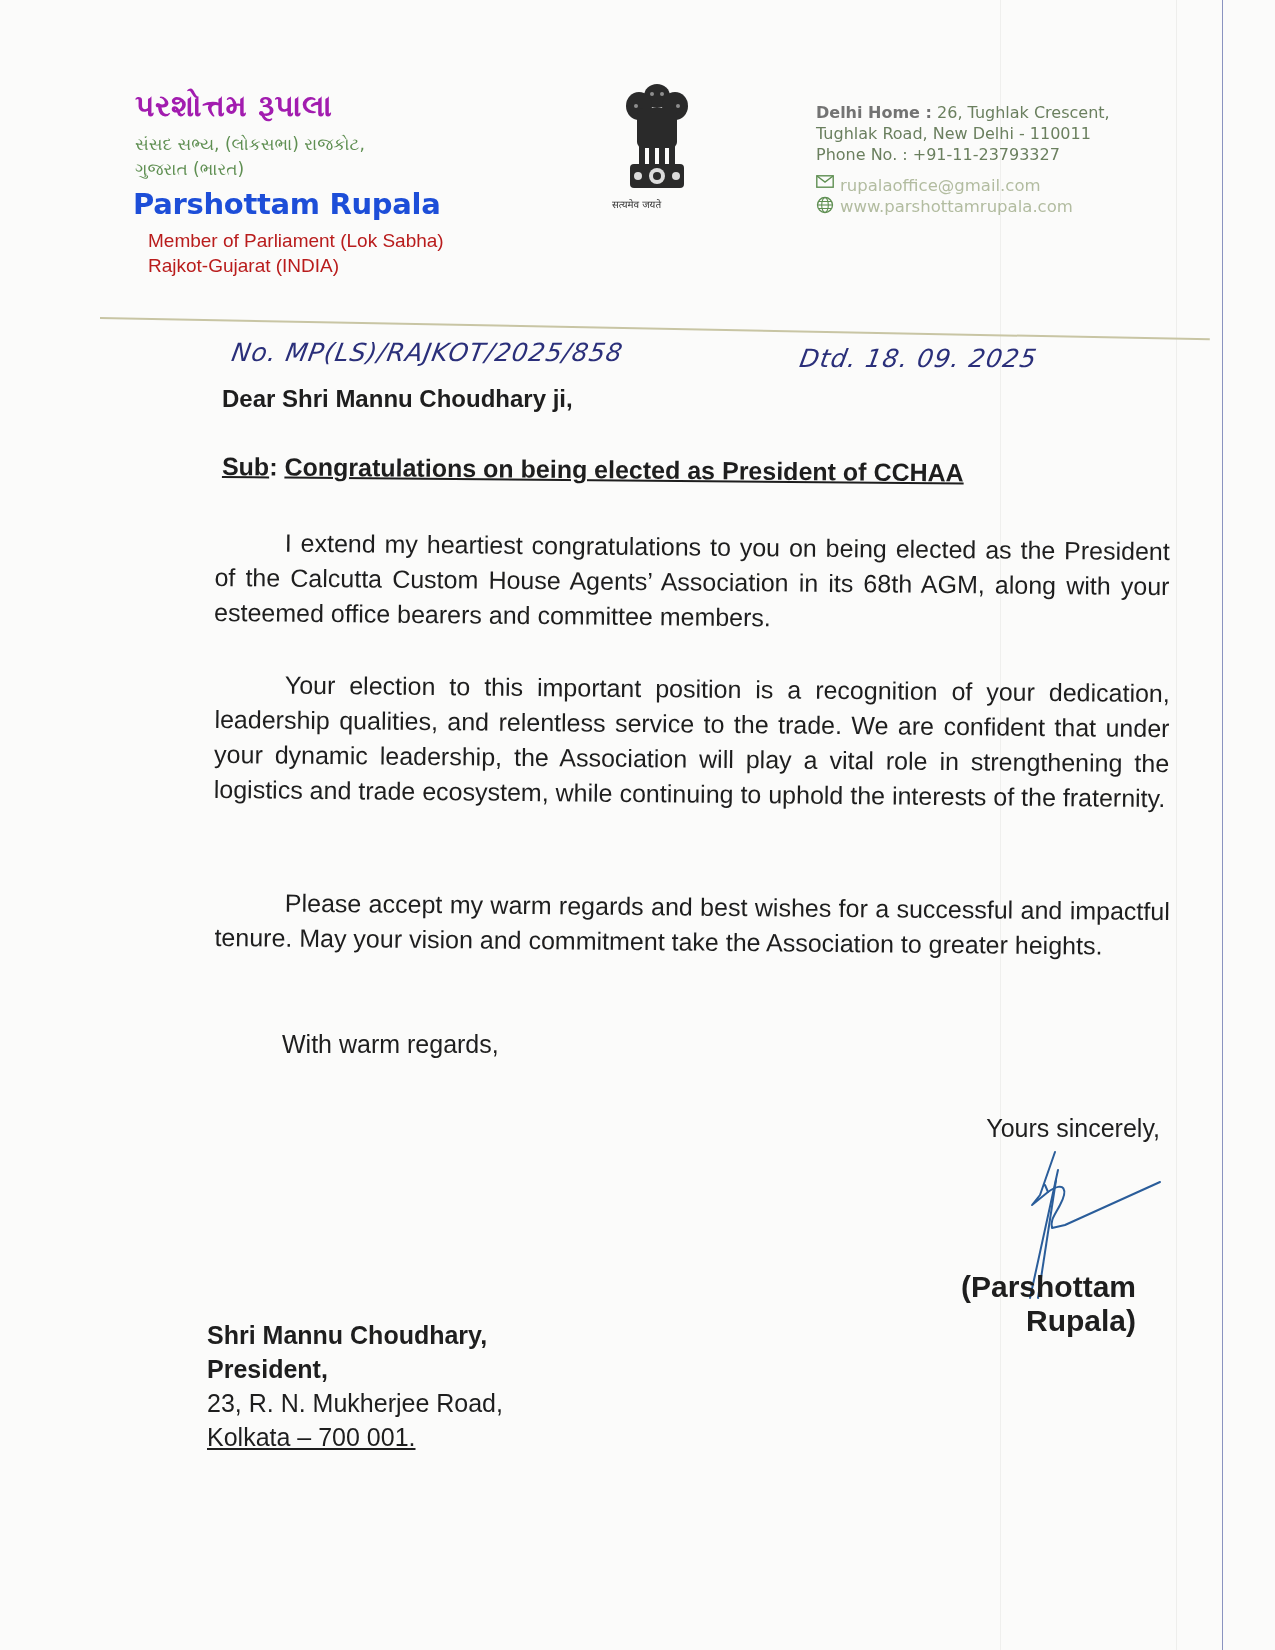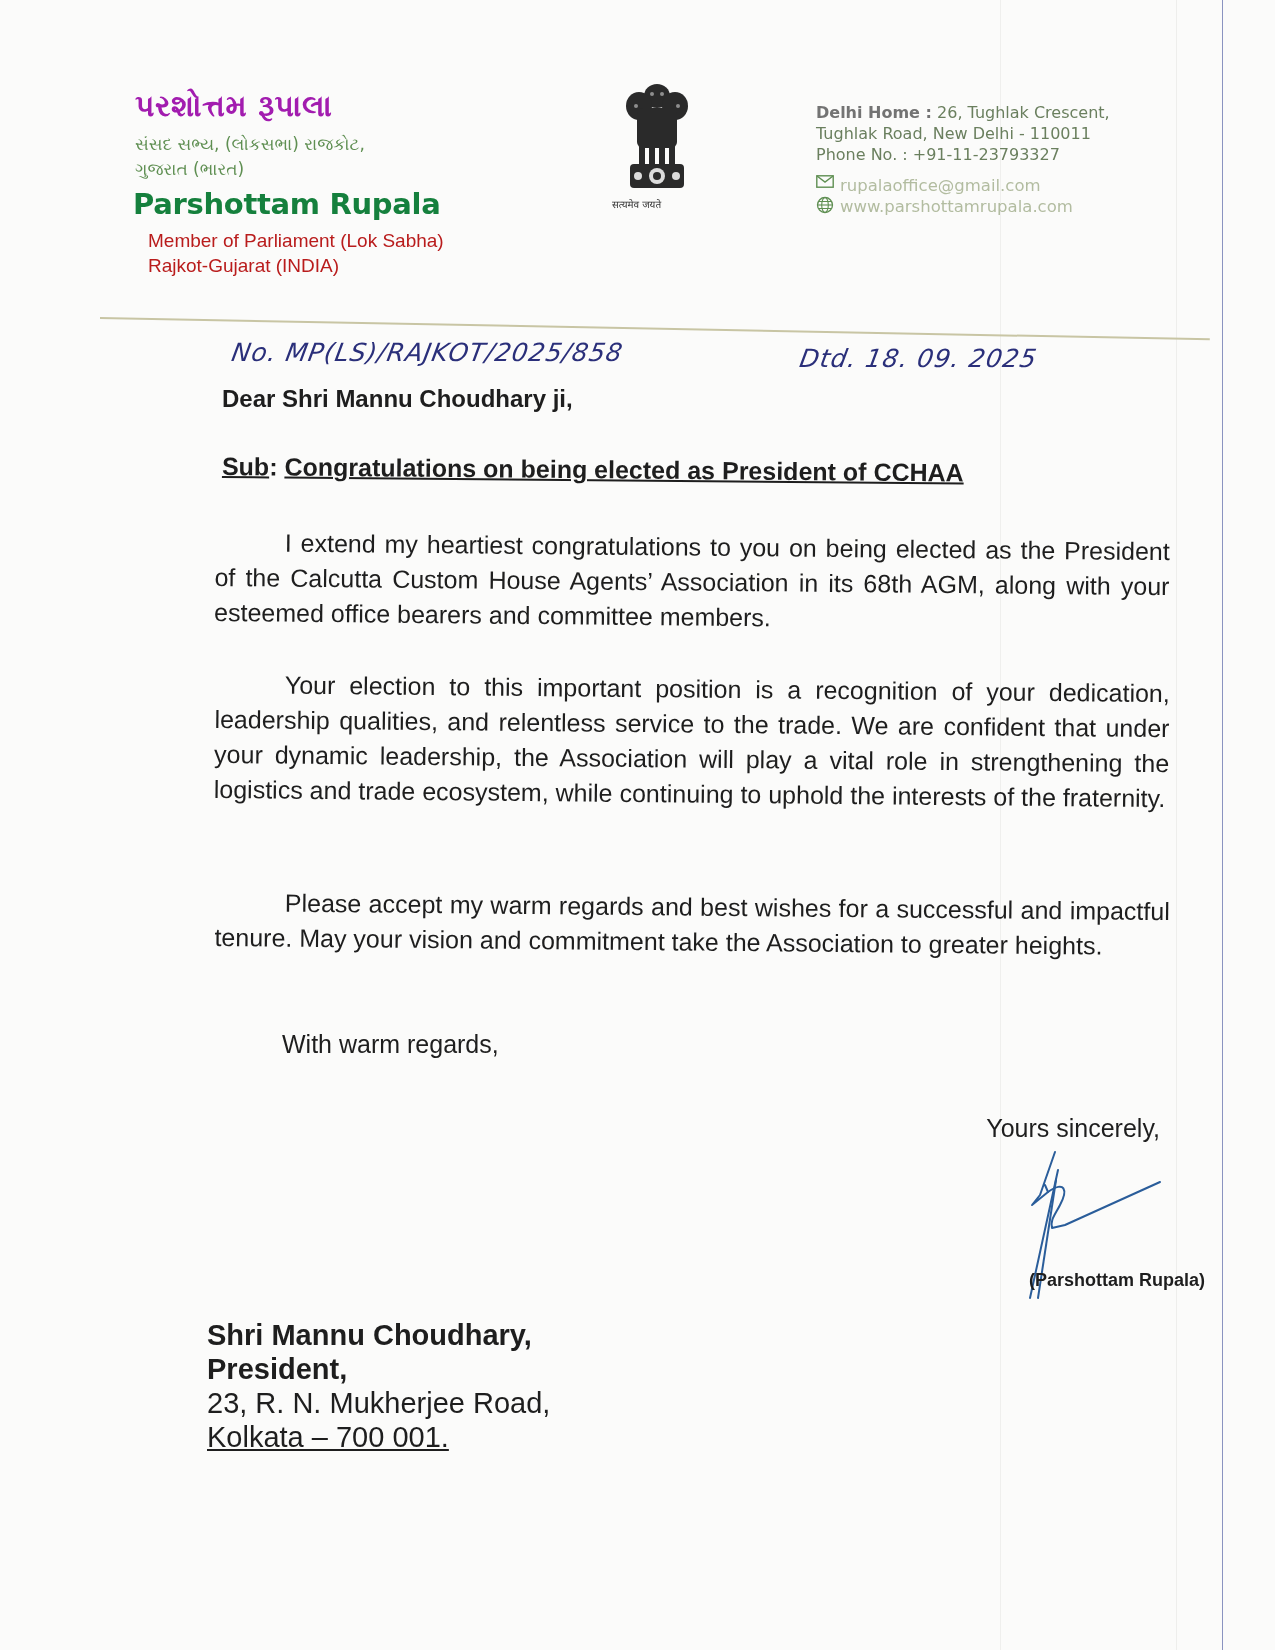--- a/index.html
+++ b/index.html
@@ -7,21 +7,21 @@
     width: 1275px; height: 1650px; position: relative; overflow: hidden;
     background: #fbfbfa;
     font-family: "Liberation Sans", sans-serif;
     color: #1c1c1c;
   }
   .abs { position: absolute; }
 
   
   .lh-guj-name { left: 135px; top: 88px; font-family: "DejaVu Sans", sans-serif; font-weight: bold; font-size: 30px; color: #a21caf; letter-spacing: 0.5px; }
   .lh-guj-sub { left: 135px; top: 132px; font-family: "DejaVu Sans", sans-serif; font-size: 17px; color: #5f8f52; line-height: 25px; }
-  .lh-name { left: 133px; top: 187px; font-family: "DejaVu Sans", sans-serif; font-weight: bold; font-size: 29px; color: #15803d; letter-spacing: -0.3px; }
+  .lh-name { left: 133px; top: 187px; font-family: "DejaVu Sans", sans-serif; font-weight: bold; font-size: 29px; color: #1d4ed8; letter-spacing: -0.3px; }
   .lh-role { left: 148px; top: 228px; font-family: Liberation Sans, sans-serif; font-size: 19px; color: #b91c1c; line-height: 25px; }
 
   
   .emblem { left: 612px; top: 78px; width: 90px; height: 135px; }
   .emblem-motto { left: 612px; top: 197px; width: 90px; font-size: 10px; color: #333; font-family: "DejaVu Serif", serif; }
 
   
   .lh-right { left: 816px; top: 102px; font-family: "DejaVu Sans", sans-serif; font-size: 16px; color: #6a7f5e; line-height: 21px; }
   .lh-right .lbl { font-weight: bold; color: #737373; }
   .lh-right .block { margin-bottom: 8px; }
@@ -46,24 +46,24 @@
   .letter { font-family: "Liberation Sans", sans-serif; font-size: 25px; color: #1e1e1e; }
   .salutation { left: 222px; top: 385px; font-weight: bold; font-size: 24px; }
   .subject { left: 222px; top: 452px; font-weight: bold; font-size: 25px; transform: rotate(0.5deg); transform-origin: left; }
   .subject .u { text-decoration: underline; text-decoration-thickness: 2px; }
   .para { left: 215px; width: 955px; text-align: justify; line-height: 35px; text-indent: 70px; font-size: 25px; transform: rotate(0.55deg); transform-origin: left top; }
   .p1 { top: 525px; }
   .p2 { top: 667px; }
   .p3 { top: 885px; }
   .closing { left: 282px; top: 1030px; font-size: 25px; }
   .yours { left: 900px; width: 260px; text-align: right; top: 1114px; font-size: 25px; }
-  .sign-name { left: 925px; width: 280px; text-align: right; top: 1270px; font-weight: bold; font-size: 18px; }
+  .sign-name { left: 856px; width: 280px; text-align: right; top: 1270px; font-weight: bold; font-size: 30px; }
   .signature { left: 1010px; top: 1150px; width: 160px; height: 150px; }
 
-  .addr { left: 207px; top: 1318px; font-size: 29px; line-height: 34px; }
+  .addr { left: 207px; top: 1318px; font-size: 25px; line-height: 34px; }
   .addr .b { font-weight: bold; }
   .addr .u { text-decoration: underline; }
 </style>
 </head>
 <body>
 
 <div class="abs vline-faint"></div>
 <div class="abs vline-faint2"></div>
 <div class="abs vline-blue"></div>
 

